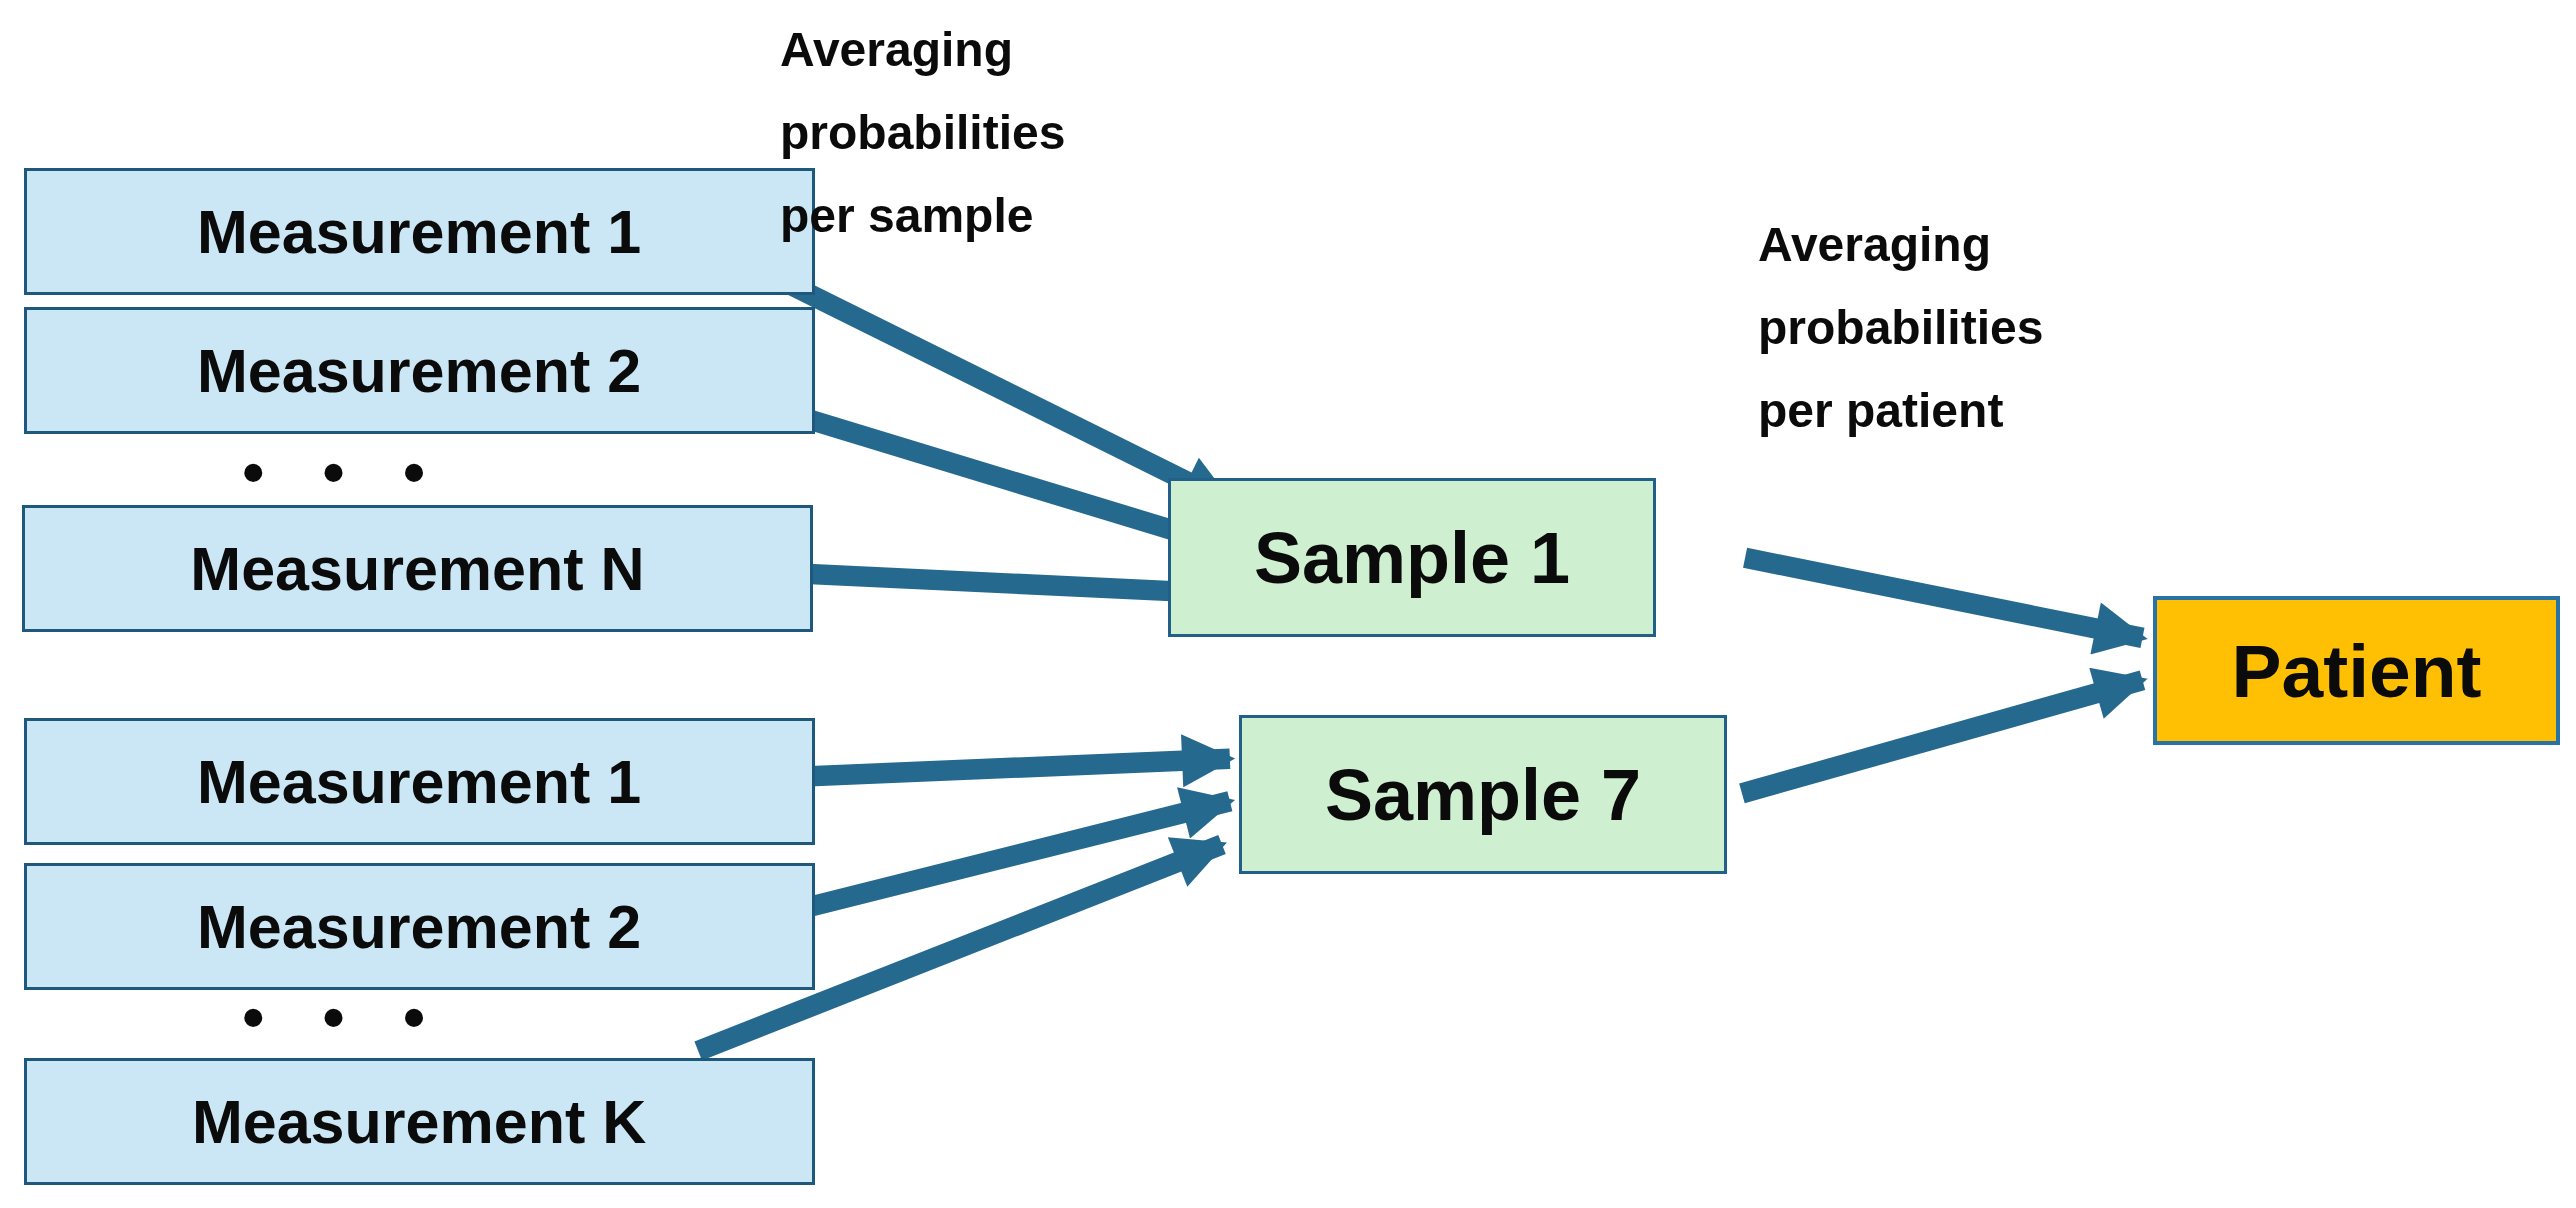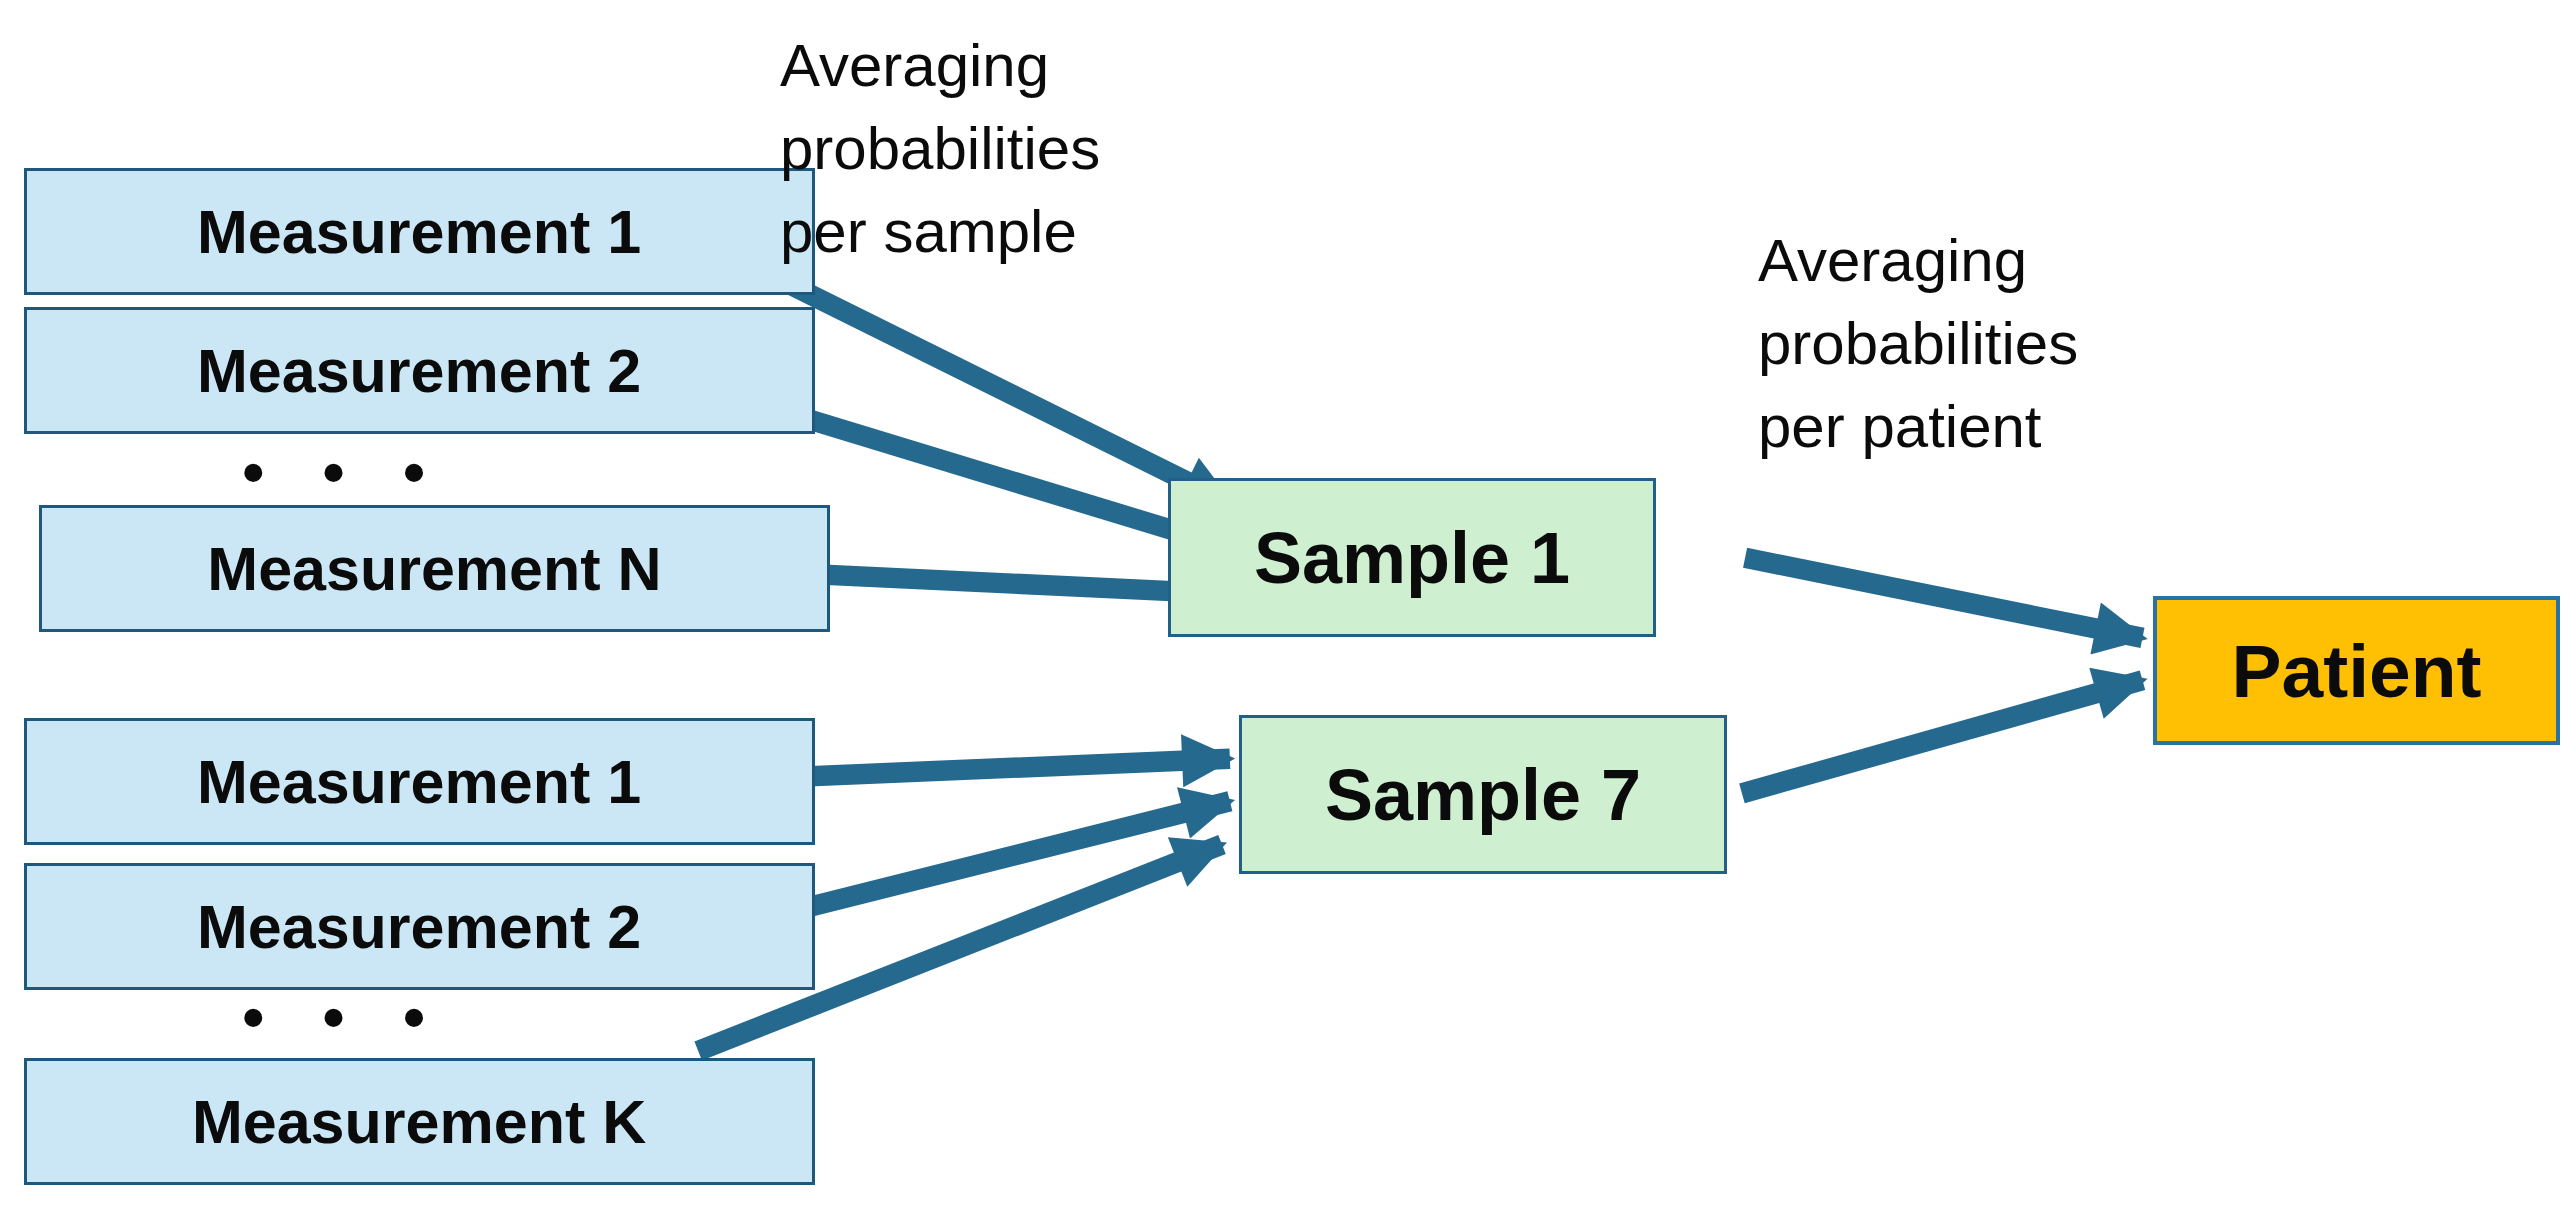--- a/index.html
+++ b/index.html
@@ -50,24 +50,23 @@
   }
   .ellipsis{
     position:absolute;left:23.6px;width:620px;height:63px;
     display:flex;align-items:center;justify-content:center;
     font-size:63px;font-weight:700;color:var(--text,#0b0b0b);
     letter-spacing:20.4px;text-indent:20.4px;
     z-index:1;
   }
   .annotation{
     position:absolute;
-    font-size:60px;line-height:83px;font-weight:400;
+    font-size:48px;line-height:83px;font-weight:700;
     color:var(--text,#0b0b0b);
     z-index:1;
-    margin-top:16px;
   }
 </style>
 </head>
 <body>
 
 <div class="canvas">
 
   <svg class="arrows" viewBox="0 0 3280 1539" xmlns="http://www.w3.org/2000/svg" aria-hidden="true">
     <defs>
       <marker id="ah" viewBox="0 0 10 10" refX="9" refY="5" markerWidth="2.8" markerHeight="2.6" orient="auto" markerUnits="strokeWidth">
@@ -82,21 +81,21 @@
       <line x1="889" y1="1190" x2="1566" y2="1020" marker-end="url(#ah)"></line>
       <line x1="889" y1="1338" x2="1556" y2="1075" marker-end="url(#ah)"></line>
       <line x1="2222" y1="710" x2="2728" y2="812" marker-end="url(#ah)"></line>
       <line x1="2218" y1="1010" x2="2728" y2="866" marker-end="url(#ah)"></line>
     </g>
   </svg>
 
   <div class="node m-box" style="left:23.6px;top:168px">Measurement 1</div>
   <div class="node m-box" style="left:23.6px;top:307px">Measurement 2</div>
   <div class="ellipsis" style="top:440px">• • •</div>
-  <div class="node m-box" style="left:39px;top:505px">Measurement N</div>
+  <div class="node m-box" style="left:22px;top:505px">Measurement N</div>
 
   <div class="node m-box" style="left:23.6px;top:718px">Measurement 1</div>
   <div class="node m-box" style="left:23.6px;top:863px">Measurement 2</div>
   <div class="ellipsis" style="top:985px">• • •</div>
   <div class="node m-box" style="left:23.6px;top:1058px">Measurement K</div>
 
   <div class="node s-box" style="left:1168px;top:478px">Sample 1</div>
   <div class="node s-box" style="left:1239px;top:715px">Sample 7</div>
 
   <div class="node p-box">Patient</div>

